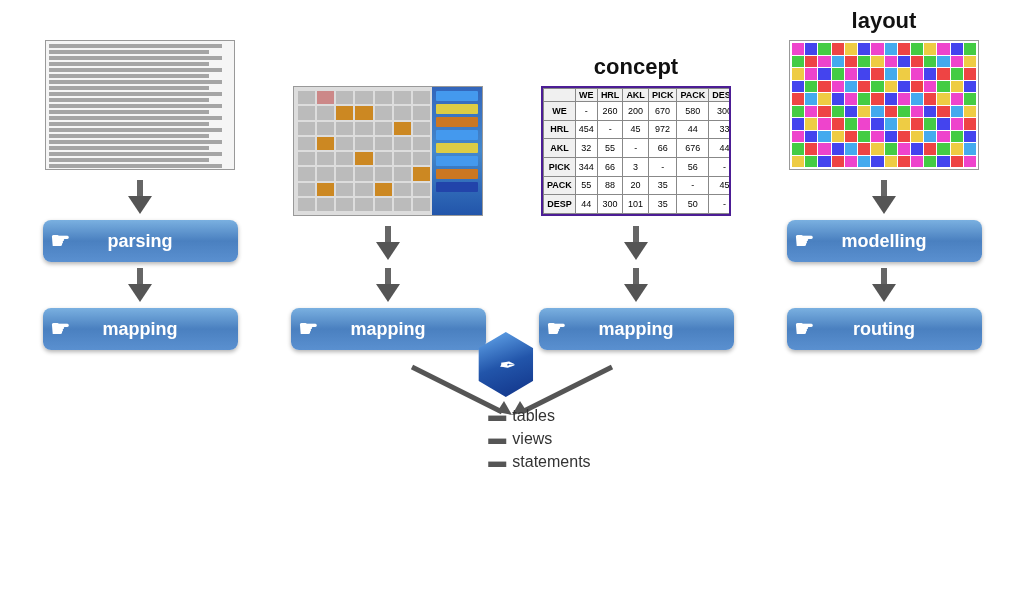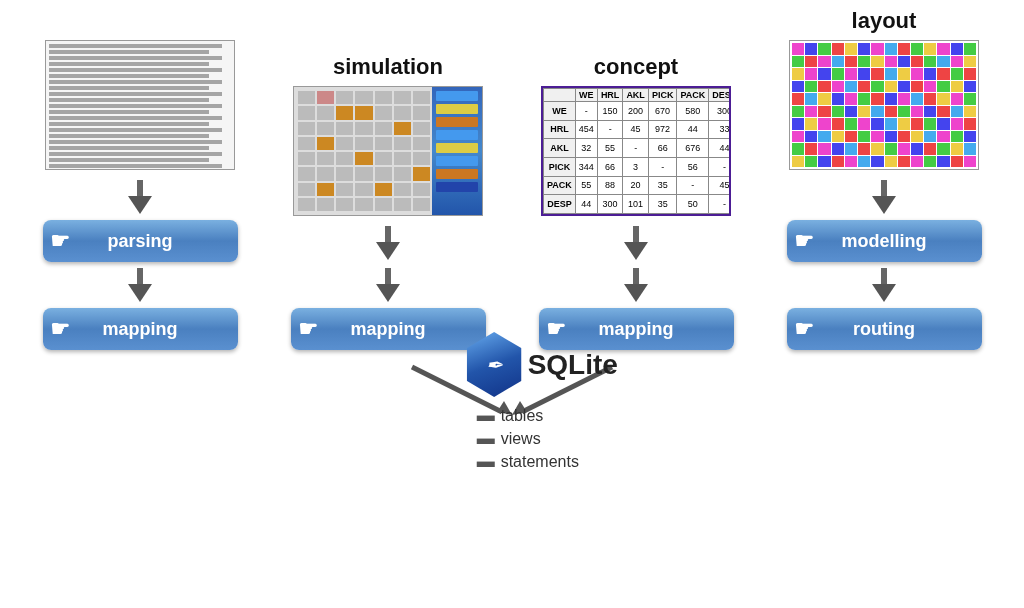--- a/index.html
+++ b/index.html
@@ -239,21 +239,20 @@
         <div class="arrow-head"></div>
       </div>
 
       <div class="blue-btn">
         <span class="hand-icon">☛</span>
         <span class="btn-label">mapping</span>
       </div>
     </div>
 
     <div class="col-wrap">
-      <div class="col-title">simulation</div>
 
       <div class="thumbnail" style="background:#ddd; position:relative; overflow:hidden;">
 
         <div style="position:absolute; left:0; top:0; width:140px; height:100%; display:grid; grid-template-columns: repeat(7,1fr); grid-template-rows: repeat(8,1fr); gap:2px; padding:4px;">
           <div style="background:#bbb;"></div>
             <div style="background:#c88;"></div>
             <div style="background:#bbb;"></div>
             <div style="background:#bbb;"></div>
             <div style="background:#bbb;"></div>
             <div style="background:#bbb;"></div>
@@ -351,21 +350,21 @@
               <th>AKL</th>
               <th>PICK</th>
               <th>PACK</th>
               <th>DESP</th>
             </tr>
           </thead>
           <tbody id="concept-tbody">
           <tr>
                 <th>WE</th>
                 <td>-</td>
-                <td>150</td>
+                <td>260</td>
                 <td>200</td>
                 <td>670</td>
                 <td>580</td>
                 <td>300</td>
               </tr>
               <tr>
                 <th>HRL</th>
                 <td>454</td>
                 <td>-</td>
                 <td>45</td>
@@ -612,21 +611,20 @@
         <line x1="260" y1="10" x2="170" y2="55" stroke="#555" stroke-width="5"></line>
         <polygon points="175,55 160,58 168,44" fill="#555"></polygon>
       </svg>
 
       <div style="display:flex; flex-direction:column; align-items:flex-start; position:absolute; bottom:0; left:50%; transform:translateX(-30%);">
         <div class="sqlite-logo">
 
           <div class="sq-icon">
             <span style="color:#fff; font-size:20px; font-style:italic;">✒</span>
           </div>
-          <span style="font-size:28px; font-weight:bold; color:#222;">SQLite</span>
         </div>
         <div class="sqlite-items">
           <div class="sqlite-item">
             <span class="sqlite-bullet">▬</span>
             <span>tables</span>
           </div>
           <div class="sqlite-item">
             <span class="sqlite-bullet">▬</span>
             <span>views</span>
           </div>

